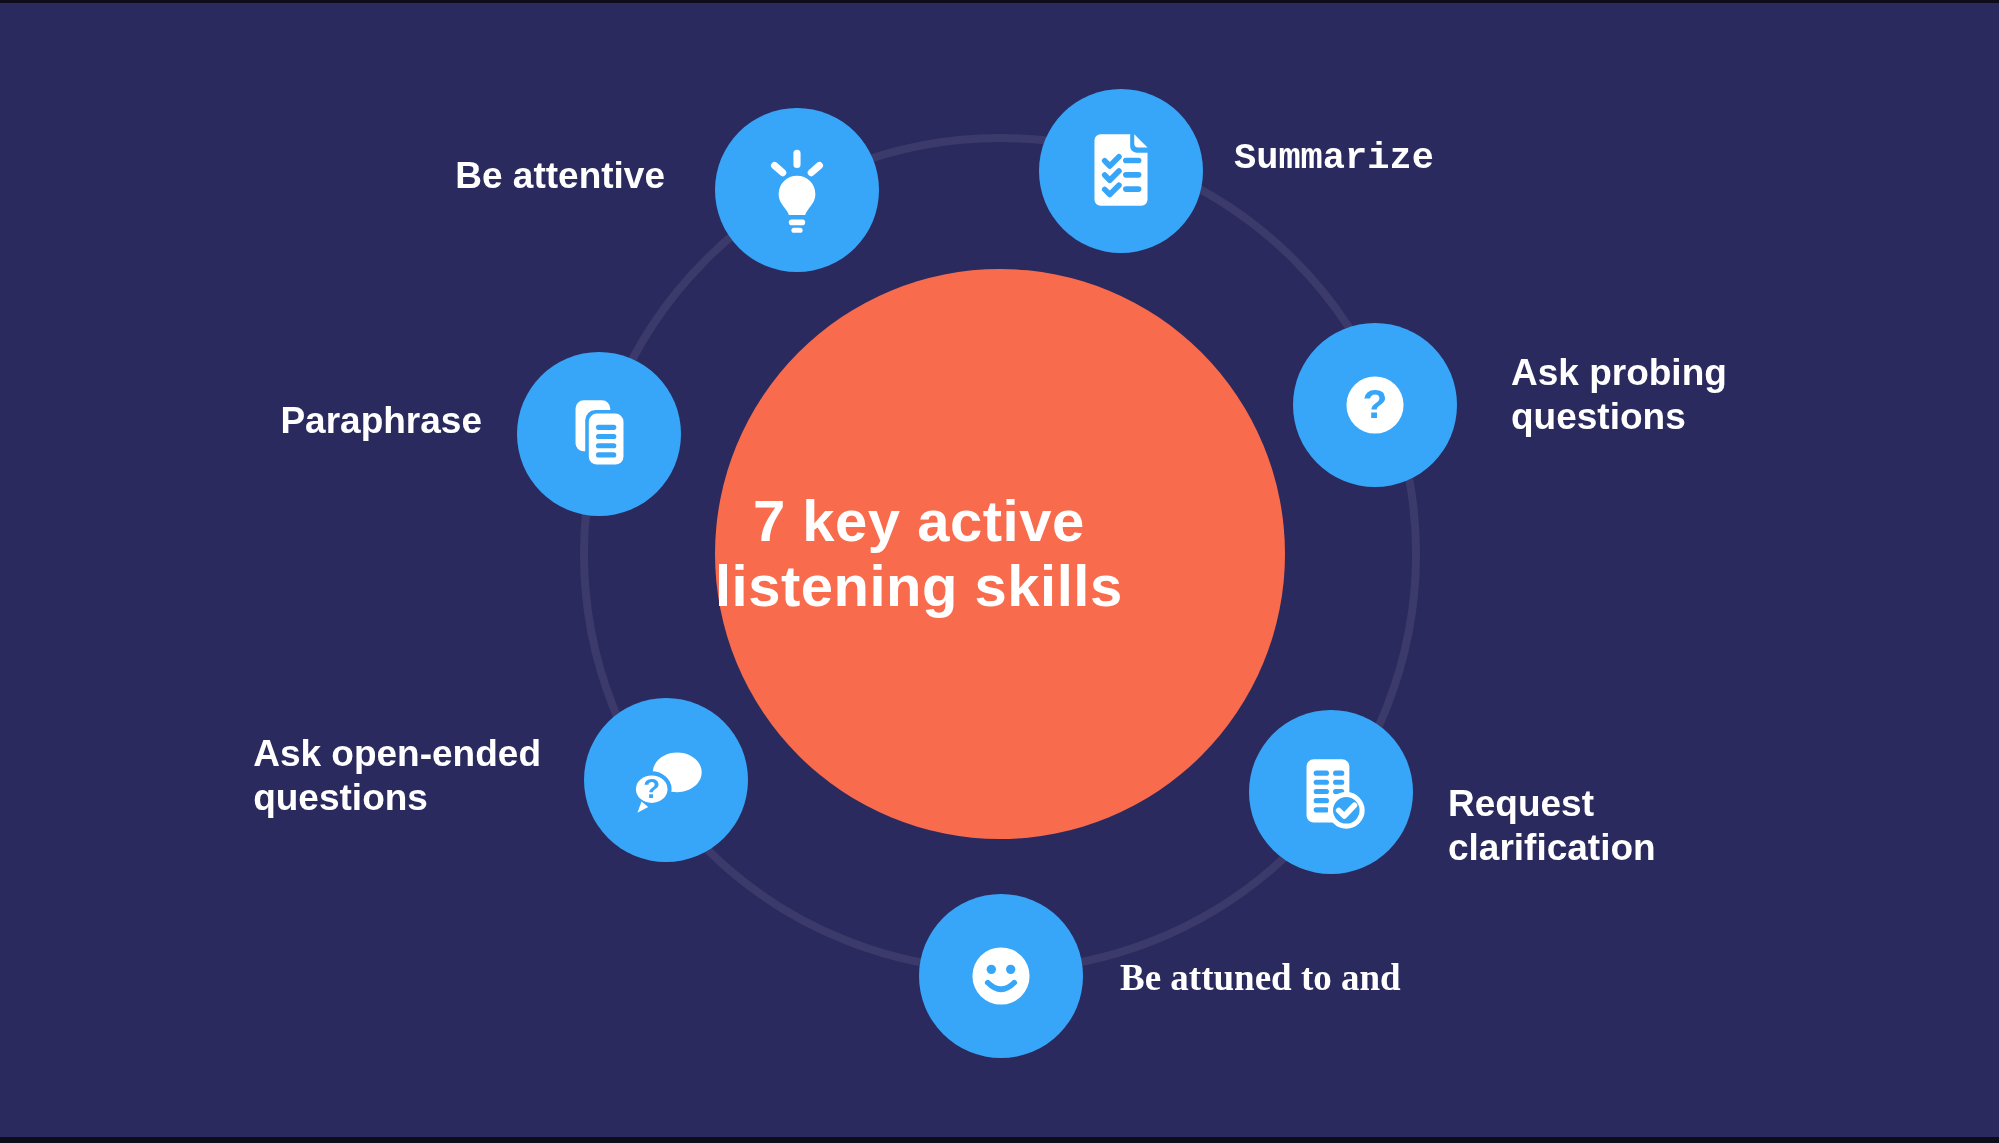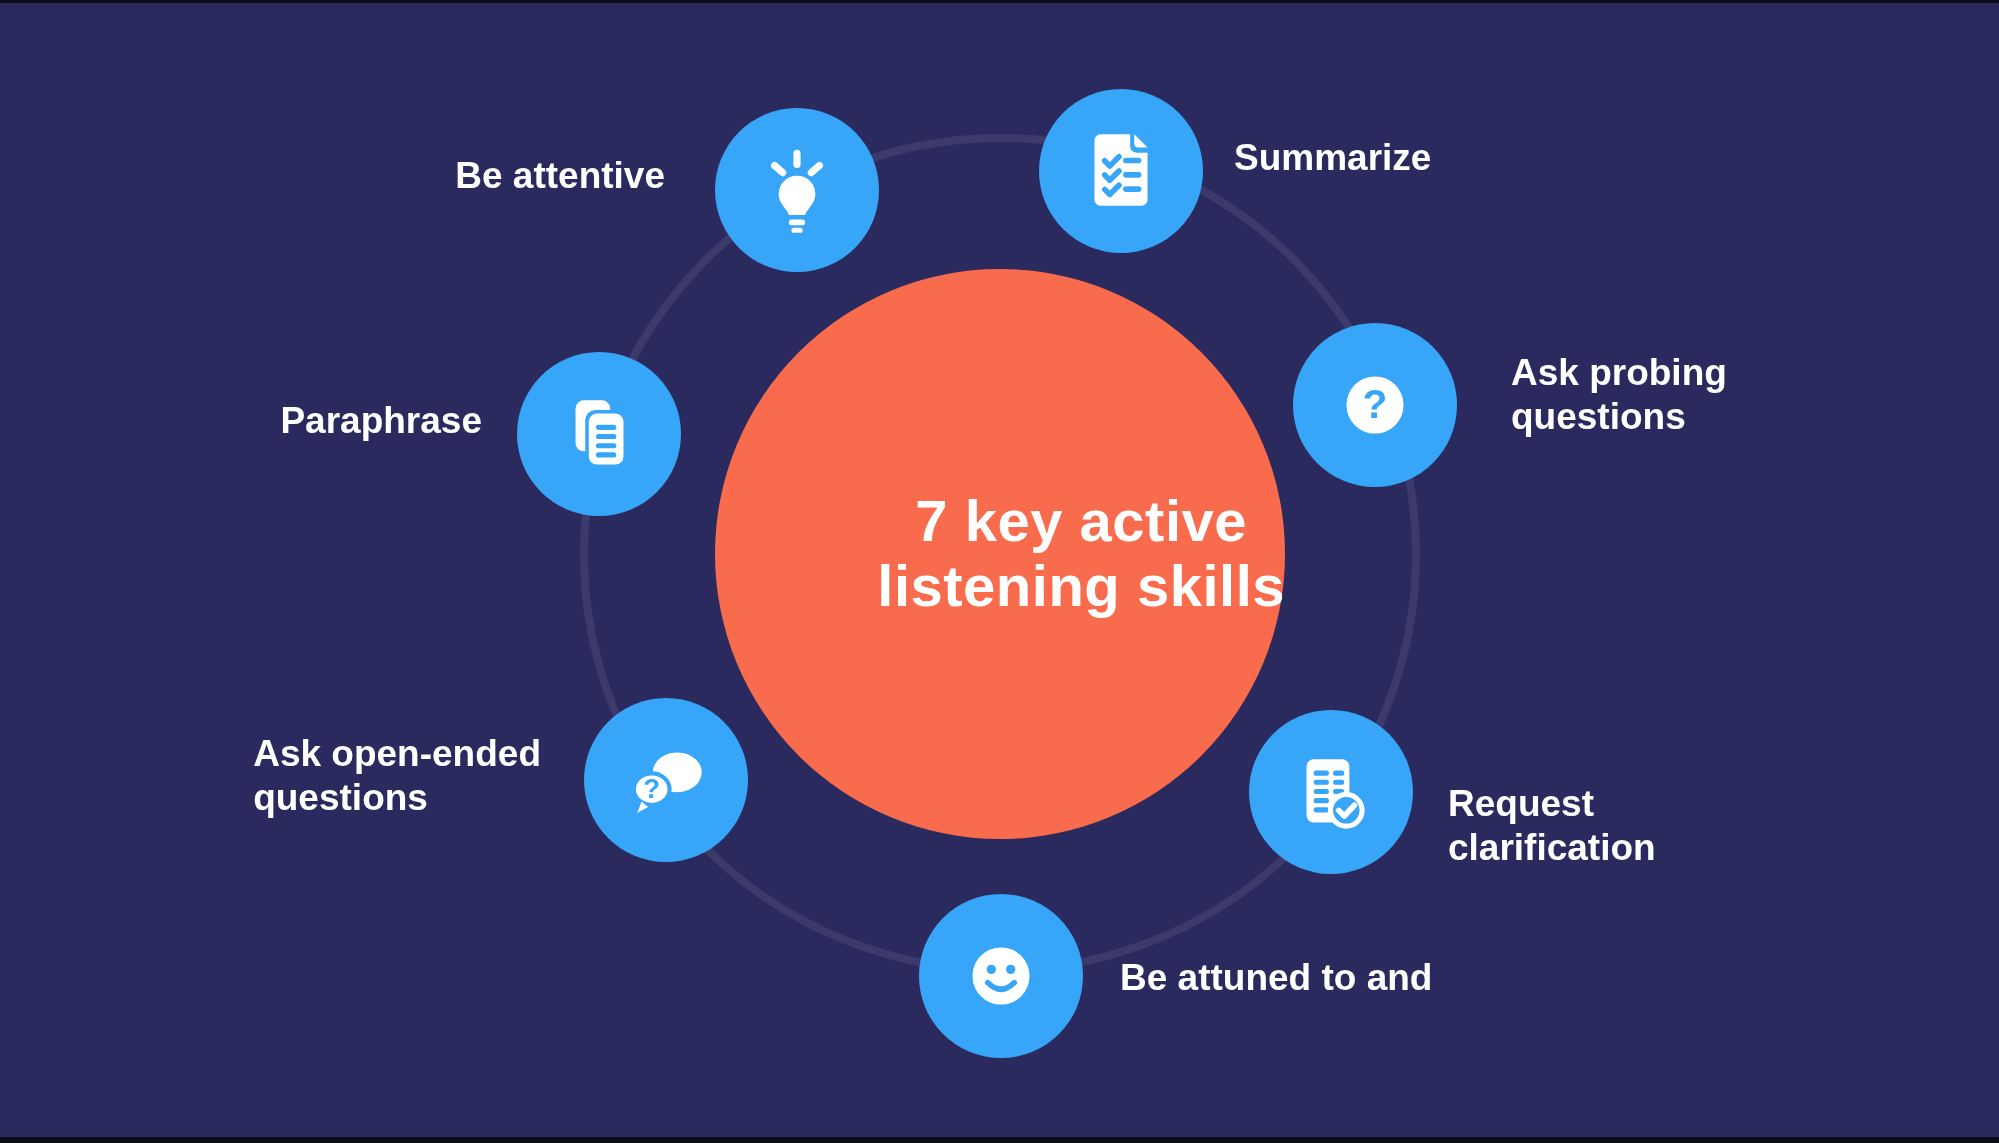--- a/index.html
+++ b/index.html
@@ -19,21 +19,21 @@
   .edge-bar.top{top:0;height:3px;}
   .edge-bar.bottom{bottom:0;height:6px;}
 
   .orbit-ring{
     position:absolute;left:580px;top:134px;width:840px;height:840px;
     box-sizing:border-box;border:8px solid var(--ring);border-radius:50%;
   }
   .center-circle{
     position:absolute;left:715px;top:269px;width:570px;height:570px;
     border-radius:50%;background:var(--accent-orange);
-    display:flex;flex-direction:column;align-items:flex-end;justify-content:center;
+    display:flex;flex-direction:column;align-items:flex-start;justify-content:center;
   }
   .center-title{
     color:var(--text-white);font-size:58px;font-weight:700;line-height:1.12;
     text-align:center;letter-spacing:0.5px;
   }
   .bubble{
     position:absolute;width:164px;height:164px;border-radius:50%;
     background:var(--accent-blue);
     display:flex;align-items:center;justify-content:center;
   }
@@ -49,24 +49,24 @@
   
   .pos-be-attentive-bubble{left:715px;top:108px;}
   .pos-summarize-bubble{left:1039px;top:89px;}
   .pos-probing-bubble{left:1293px;top:323px;}
   .pos-request-bubble{left:1249px;top:710px;}
   .pos-attuned-bubble{left:919px;top:894px;}
   .pos-open-ended-bubble{left:584px;top:698px;}
   .pos-paraphrase-bubble{left:517px;top:352px;}
 
   .pos-be-attentive-label{right:1334px;top:154px;}
-  .pos-summarize-label{left:1234px;top:136px;}
+  .pos-summarize-label{left:1234px;top:136px;font-family:Liberation Mono, monospace;}
   .pos-probing-label{left:1511px;top:351px;}
   .pos-request-label{left:1448px;top:782px;}
-  .pos-attuned-label{left:1120px;top:956px;}
+  .pos-attuned-label{left:1120px;top:956px;font-family:Liberation Serif, serif;}
   .pos-open-ended-label{right:1458px;top:732px;margin-left:24px;}
   .pos-paraphrase-label{right:1517px;top:399px;}
 </style>
 </head>
 <body>
 
 <div class="stage">
 
   <div class="orbit-ring"></div>
 

